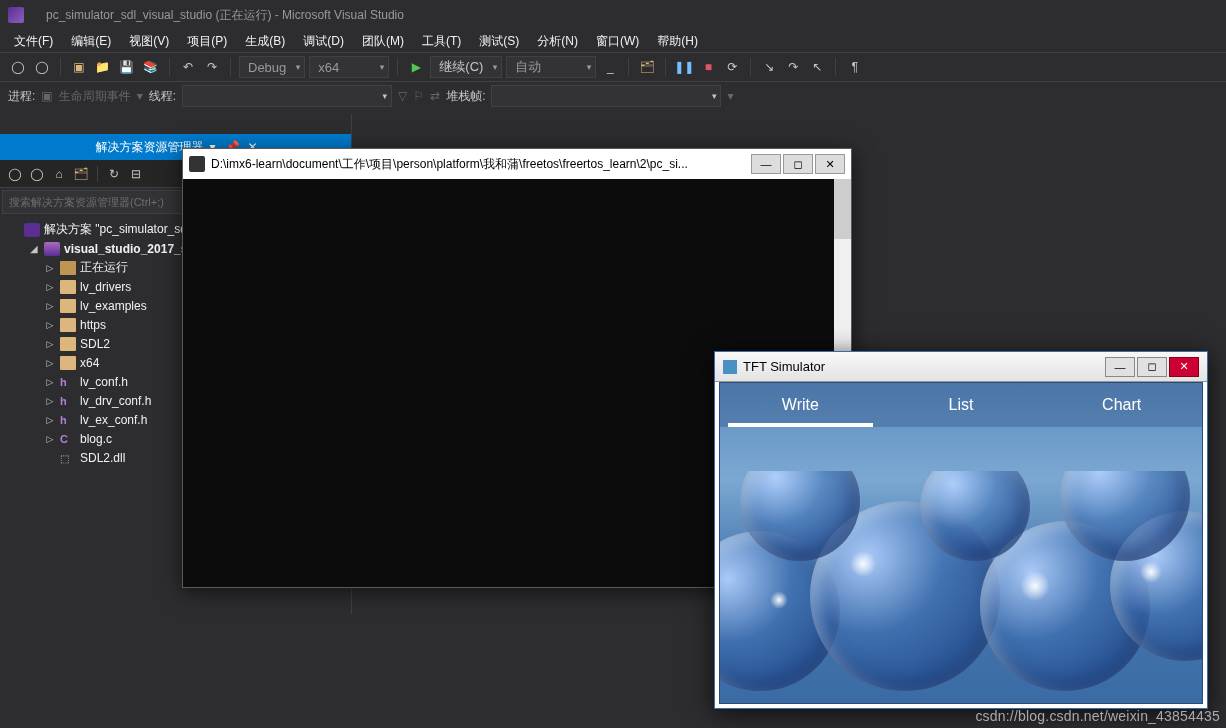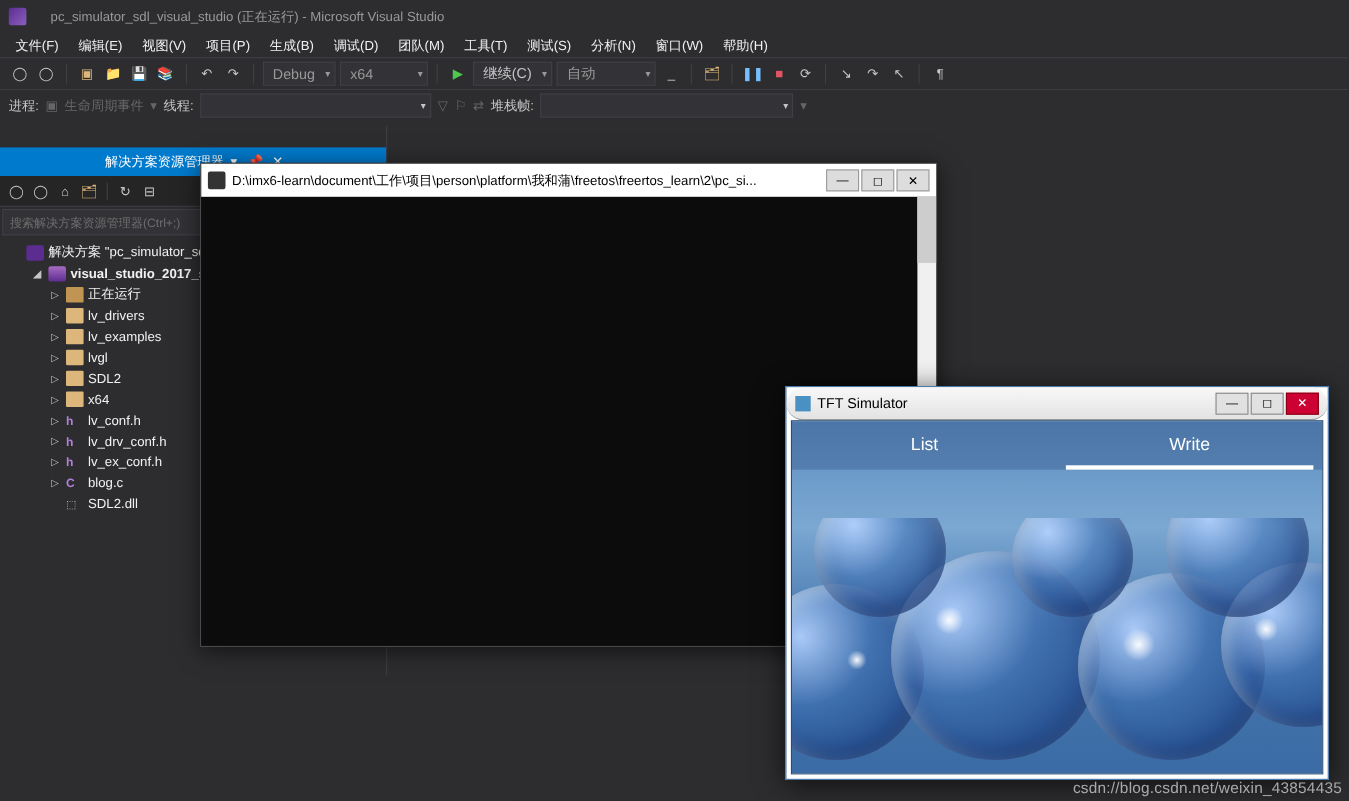--- a/index.html
+++ b/index.html
@@ -60,21 +60,21 @@
 .console .titlebar2 .cicon { width: 16px; height: 16px; background: #333; border-radius: 2px; }
 .console .titlebar2 .ttl { flex: 1; overflow: hidden; white-space: nowrap; text-overflow: ellipsis; }
 .console .titlebar2 .wbtns { display: flex; gap: 0; }
 .console .titlebar2 .wbtns span { width: 30px; height: 20px; background: #ddd; display: flex; align-items: center; justify-content: center; font-size: 11px; cursor: pointer; margin-left: 2px; border: 1px solid #999; }
 .console .body { position: absolute; top: 30px; bottom: 0; left: 0; right: 0; background: #0c0c0c; }
 .console .scrollbar { position: absolute; right: 0; top: 30px; bottom: 0; width: 17px; background: #f0f0f0; }
 .console .scrollbar .thumb { position: absolute; top: 0; left: 0; right: 0; height: 60px; background: #cdcdcd; }
 
 
 .tft { position: absolute; left: 714px; top: 351px; width: 494px; height: 358px; background: #fff; border: 1px solid #3a6ea5; box-shadow: 0 4px 24px rgba(0,0,0,0.7); }
-.tft .winbar { height: 30px; background: linear-gradient(#f8f8f8,#e3e3e3); display: flex; align-items: center; padding: 0 8px; gap: 6px; color: #000; font-size: 13px; border-bottom: 1px solid #999; border-radius: 15px; }
+.tft .winbar { height: 30px; background: linear-gradient(#f8f8f8,#e3e3e3); display: flex; align-items: center; padding: 0 8px; gap: 6px; color: #000; font-size: 13px; border-bottom: 1px solid #999; }
 .tft .winbar .ticon { width: 14px; height: 14px; background: #4a90c2; }
 .tft .winbar .spacer { flex: 1; }
 .tft .winbar .wbtns { display: flex; }
 .tft .winbar .wbtns span { width: 30px; height: 20px; background: #e1e1e1; display: flex; align-items: center; justify-content: center; font-size: 11px; cursor: pointer; margin-left: 2px; border: 1px solid #888; }
 .tft .winbar .wbtns .close { background: #c03; color:#fff; border-color:#801; }
 .tft .content { position: absolute; top: 30px; left: 4px; right: 4px; bottom: 4px; background: linear-gradient(180deg, #5a88b8 0%, #6d9bc9 15%, #7ba8d2 30%, #5685b8 50%, #4a78ad 60%, #3a6ba4 100%); border: 1px solid #2a4d77; overflow:hidden; }
 .tft .tabs { height: 44px; display: flex; background: rgba(60,100,150,0.5); }
 .tft .tabs .tab { flex: 1; display: flex; align-items: center; justify-content: center; color: #fff; font-size: 16px; cursor: pointer; position: relative; }
 .tft .tabs .tab.active::after { content:""; position:absolute; bottom:0; left:8px; right:8px; height:4px; background:#fff; }
 .tft .bubbles { position:absolute; top:88px; left:0; right:0; bottom:0; overflow:hidden; }
@@ -196,21 +196,21 @@
         <span>lv_drivers</span>
       </div>
     <div class="row ind2">
         <span class="arrow">▷</span>
         <span class="icon folder"></span>
         <span>lv_examples</span>
       </div>
     <div class="row ind2">
         <span class="arrow">▷</span>
         <span class="icon folder"></span>
-        <span>lvgl</span>
+        <span>https</span>
       </div>
     <div class="row ind2">
         <span class="arrow">▷</span>
         <span class="icon folder"></span>
         <span>SDL2</span>
       </div>
     <div class="row ind2">
         <span class="arrow">▷</span>
         <span class="icon folder"></span>
         <span>x64</span>
@@ -265,22 +265,23 @@
     <span>TFT Simulator</span>
     <span class="spacer"></span>
     <div class="wbtns">
       <span>—</span>
       <span>◻</span>
       <span class="close">✕</span>
     </div>
   </div>
   <div class="content">
     <div class="tabs">
+      <div class="tab active">Write</div>
       <div class="tab">List</div>
-      <div class="tab active">Write</div>
+      <div class="tab">Chart</div>
     </div>
     <div class="bubbles">
       <div class="bubble" style="width:160px;height:160px;left:-40px;top:60px"></div>
       <div class="bubble" style="width:190px;height:190px;left:90px;top:30px"></div>
       <div class="bubble" style="width:170px;height:170px;left:260px;top:50px"></div>
       <div class="bubble" style="width:150px;height:150px;left:390px;top:40px"></div>
       <div class="bubble" style="width:120px;height:120px;left:20px;top:-30px"></div>
       <div class="bubble" style="width:110px;height:110px;left:200px;top:-20px"></div>
       <div class="bubble" style="width:130px;height:130px;left:340px;top:-40px"></div>
       <div class="hl" style="width:26px;height:26px;left:130px;top:80px"></div>

